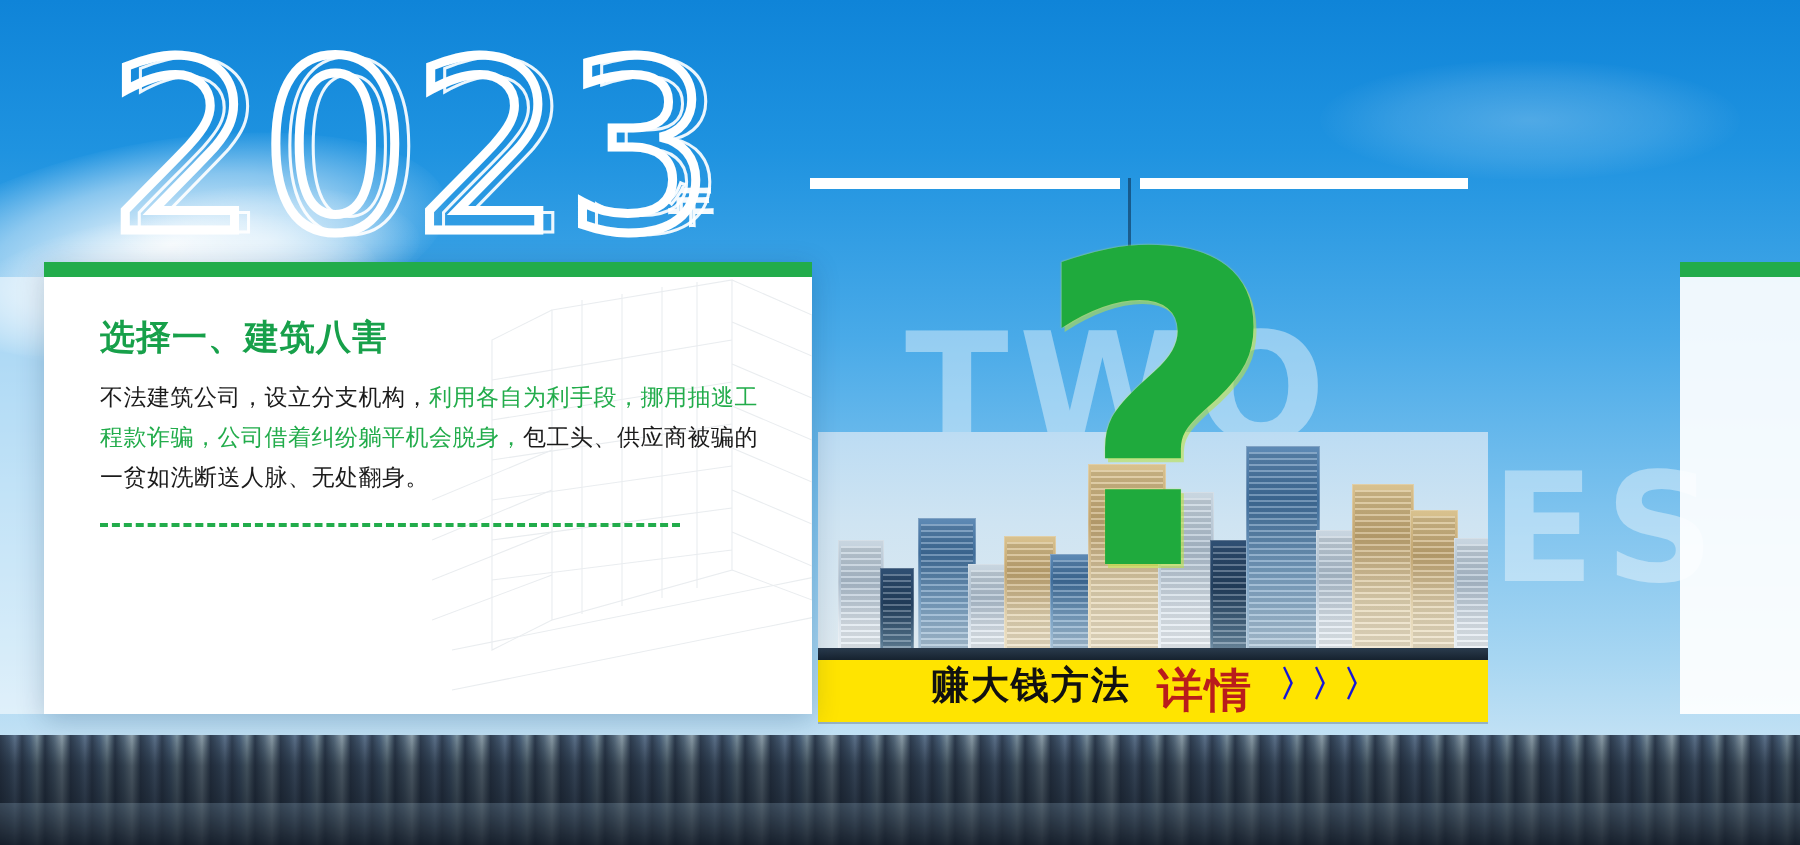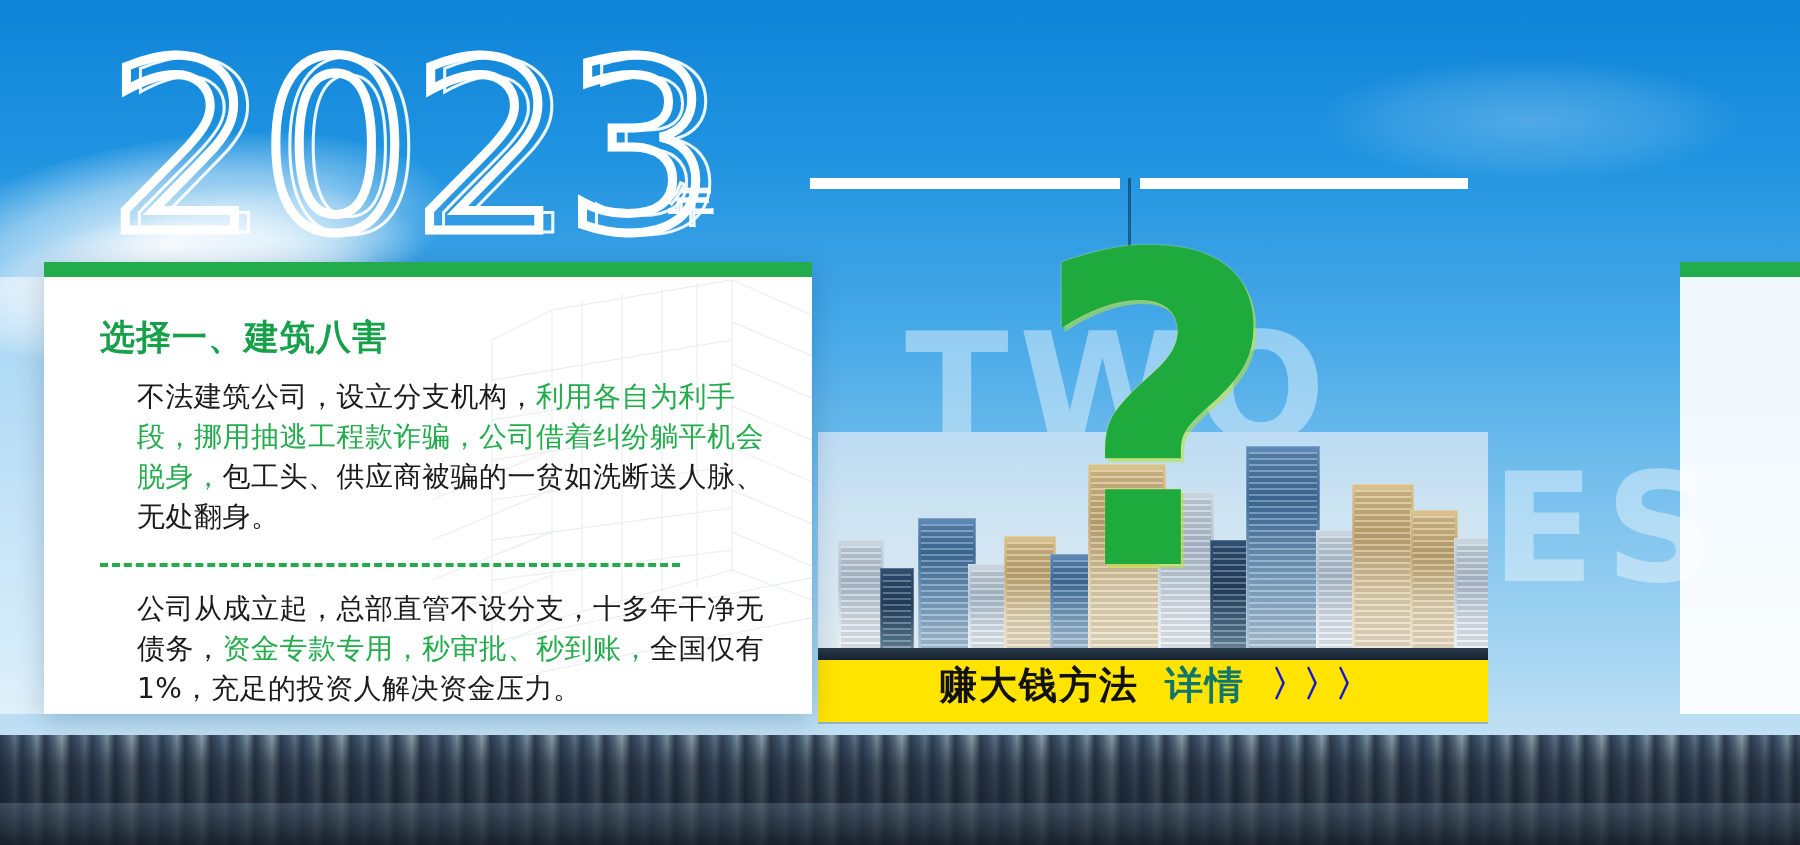--- a/index.html
+++ b/index.html
@@ -147,21 +147,21 @@
 
   
   #cta-bar {
     position:absolute; left: 818px; top: 660px; width: 670px; height: 62px;
     background: #ffe400;
     display:flex; justify-content:center; gap: 26px;
     box-shadow: 0 2px 0 rgba(0,0,0,.2);
     cursor:pointer;
   }
   #cta-method { font-size: 38px; font-weight: 700; color:#111111; letter-spacing:2px; font-family:"DejaVu Sans", sans-serif;}
-  #cta-detail { font-size: 38px; font-weight: 700; color:#0f766e; letter-spacing:2px; font-family:"DejaVu Sans", sans-serif;}
+  #cta-detail { font-size: 46px; font-weight: 700; color:#b91c1c; letter-spacing:2px; font-family:"DejaVu Sans", sans-serif;}
   #cta-arrows { font-size: 36px; font-weight: 700; color:#1515d8; letter-spacing:-4px; font-family:"DejaVu Sans", sans-serif;}
 
   
   #info-card {
     position:absolute; left: 44px; top: 262px; width: 768px; height: 452px;
     background: #ffffff;
     box-shadow: 0 6px 26px rgba(0,40,80,.22);
     overflow:hidden;
   }
   #info-card-topbar {
@@ -171,22 +171,22 @@
     position:absolute; right: -40px; top: 8px; width: 420px; height: 444px;
     opacity:.5; pointer-events:none;
   }
   #card-inner { position: relative; padding: 52px 38px 0 56px; }
 
   .sec-title {
     font-size: 35px; font-weight: 700; color:#17a04a; letter-spacing: 1px;
     font-family:"DejaVu Sans", sans-serif; margin-bottom: 16px;
   }
   .sec-body {
-    font-size: 28px; line-height: 40px; color:#1b1b1b; letter-spacing:.5px;
-    font-family:"DejaVu Sans", sans-serif; max-width: 680px; margin-left: 37px;
+    font-size: 23px; line-height: 40px; color:#1b1b1b; letter-spacing:.5px;
+    font-family:"DejaVu Sans", sans-serif; max-width: 680px;
   }
   .hl { color:#22ac4b; }
 
   #divider-dashed {
     margin: 26px 0 22px 0; width: 580px; height: 0;
     border-top: 4px dashed #22ac4b;
   }
 
   
   #right-green-edge {
@@ -289,23 +289,20 @@
 
     <div id="card-inner">
 
       <div class="sec-title">选择一、建筑八害</div>
       <div class="sec-body">
         <span>不法建筑公司，设立分支机构，</span><span class="hl">利用各自为利手段，挪用抽逃工程款诈骗，公司借着纠纷躺平机会脱身，</span><span>包工头、供应商被骗的一贫如洗断送人脉、无处翻身。</span>
       </div>
 
       <div id="divider-dashed"></div>
 
-      <div class="sec-body">
-        <span>公司从成立起，总部直管不设分支，十多年干净无债务，</span><span class="hl">资金专款专用，秒审批、秒到账，</span><span>全国仅有1%，充足的投资人解决资金压力。</span>
-      </div>
 
     </div>
   </div>
 
   <div id="bottom-strip">
     <div id="bottom-strip-reflection"></div>
   </div>
 
 </div>
 

